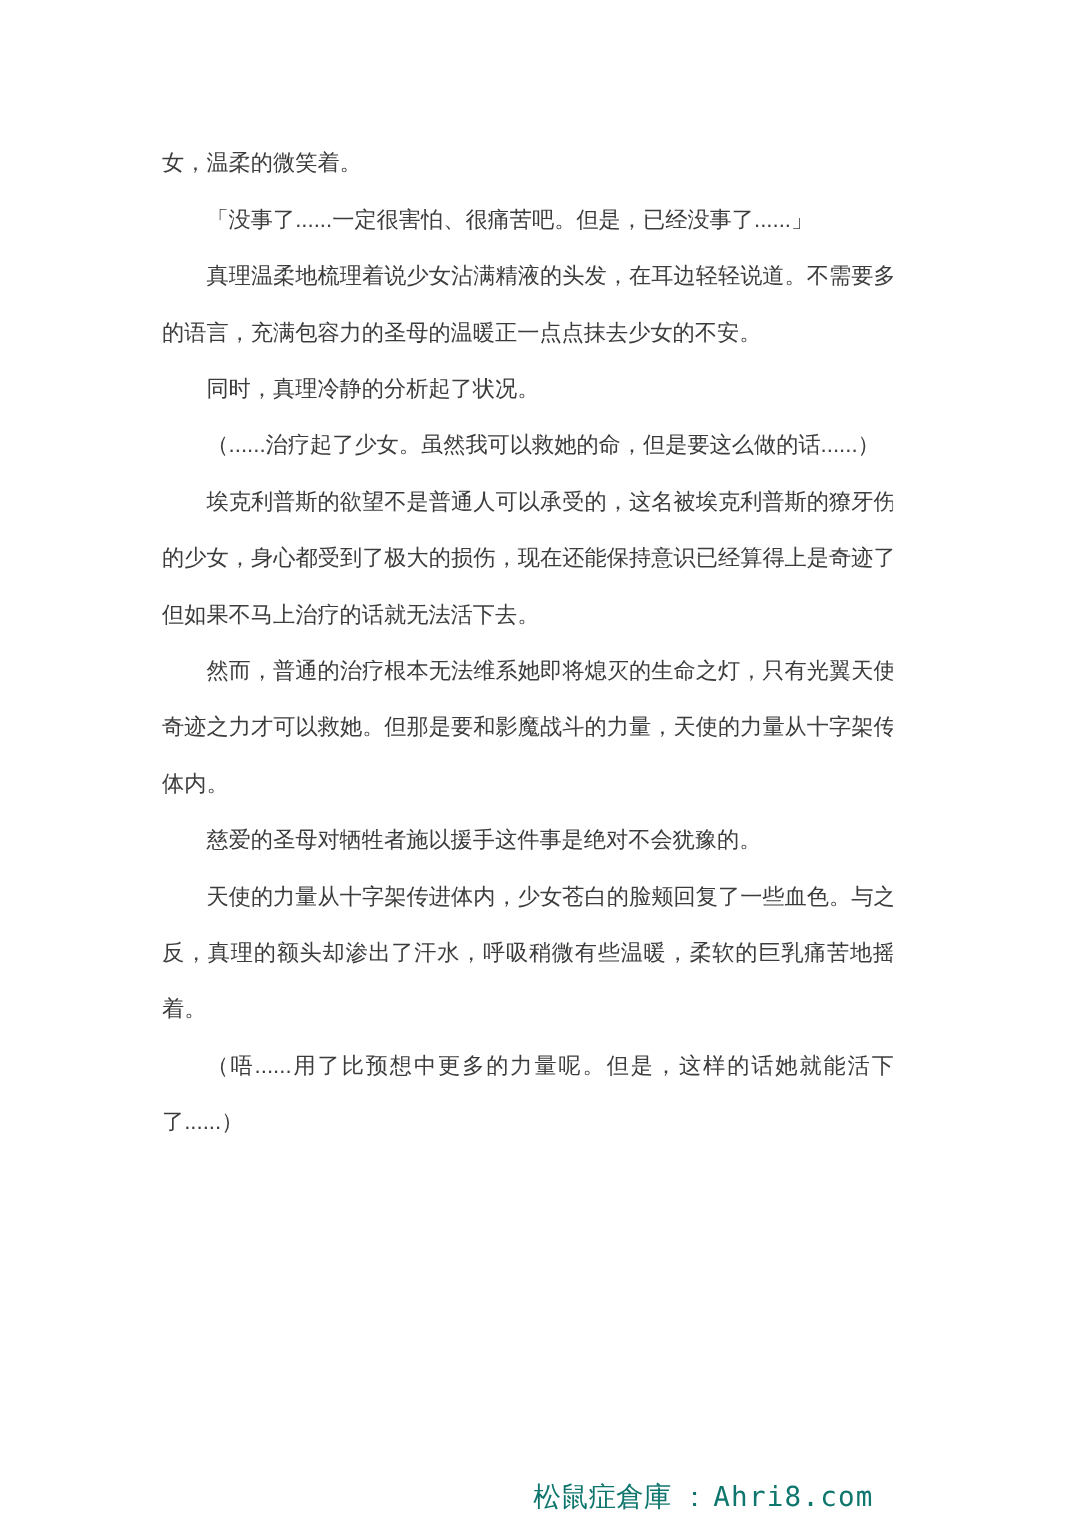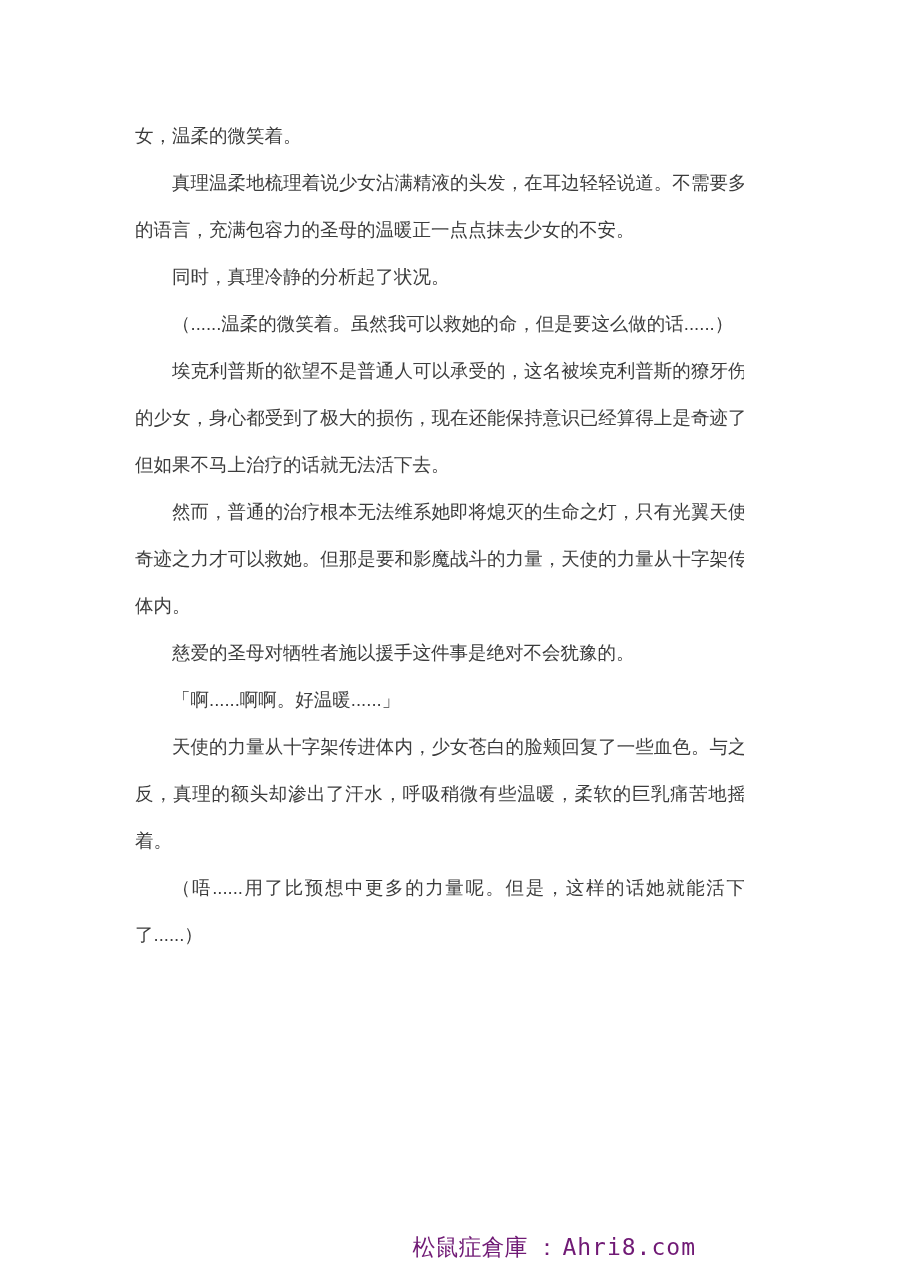--- a/index.html
+++ b/index.html
@@ -35,47 +35,47 @@
     text-indent: 2em;
     word-break: break-all;
     line-break: strict;
   }
   .para.continuation {
     text-indent: 0;
   }
   .watermark {
     position: absolute;
     top: 1232px;
-    right: 48px;
+    right: 16px;
     font-size: 23px;
-    color: #701a75;
+    color: #0f766e;
     font-family: "Liberation Serif", serif;
     white-space: nowrap;
   }
   .watermark .separator {
     margin: 0 4px 0 8px;
   }
   .watermark .domain {
     font-family: "DejaVu Sans Mono", monospace;
     letter-spacing: 1px;
   }
 </style>
 </head>
 <body>
 
 <div class="page">
   <div class="content">
     <p class="para continuation">女，温柔的微笑着。</p>
+    <p class="para">「没事了......一定很害怕、很痛苦吧。但是，已经没事了......」</p>
     <p class="para">真理温柔地梳理着说少女沾满精液的头发，在耳边轻轻说道。不需要多余的语言，充满包容力的圣母的温暖正一点点抹去少女的不安。</p>
     <p class="para">同时，真理冷静的分析起了状况。</p>
-    <p class="para">（......温柔的微笑着。虽然我可以救她的命，但是要这么做的话......）</p>
+    <p class="para">（......治疗起了少女。虽然我可以救她的命，但是要这么做的话......）</p>
     <p class="para">埃克利普斯的欲望不是普通人可以承受的，这名被埃克利普斯的獠牙伤害的少女，身心都受到了极大的损伤，现在还能保持意识已经算得上是奇迹了，但如果不马上治疗的话就无法活下去。</p>
     <p class="para">然而，普通的治疗根本无法维系她即将熄灭的生命之灯，只有光翼天使的奇迹之力才可以救她。但那是要和影魔战斗的力量，天使的力量从十字架传进体内。</p>
     <p class="para">慈爱的圣母对牺牲者施以援手这件事是绝对不会犹豫的。</p>
-    <p class="para">「啊......啊啊。好温暖......」</p>
     <p class="para">天使的力量从十字架传进体内，少女苍白的脸颊回复了一些血色。与之相反，真理的额头却渗出了汗水，呼吸稍微有些温暖，柔软的巨乳痛苦地摇晃着。</p>
     <p class="para">（唔......用了比预想中更多的力量呢。但是，这样的话她就能活下去了......）</p>
   </div>
 
   <div class="watermark">
     <span>松鼠症倉庫</span><span class="separator">：</span><span class="domain">Ahri8.com</span>
   </div>
 </div>
 
 </body></html>

